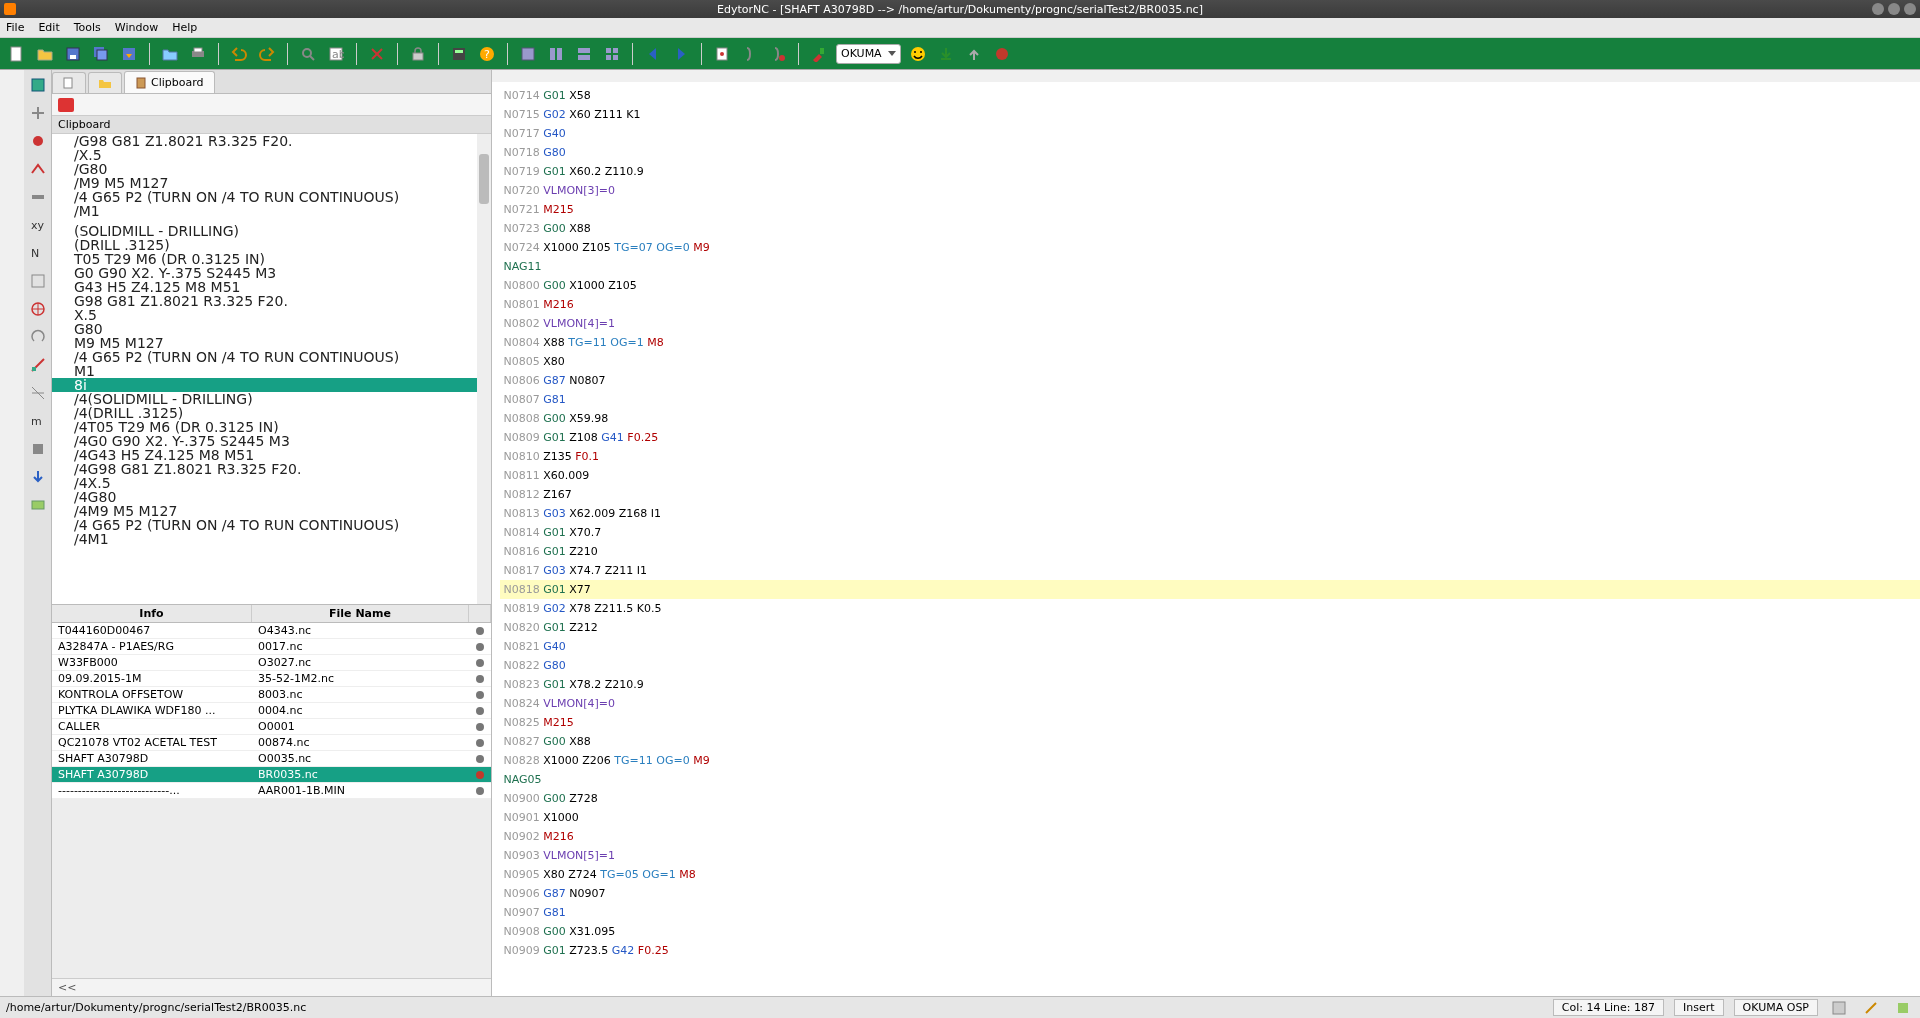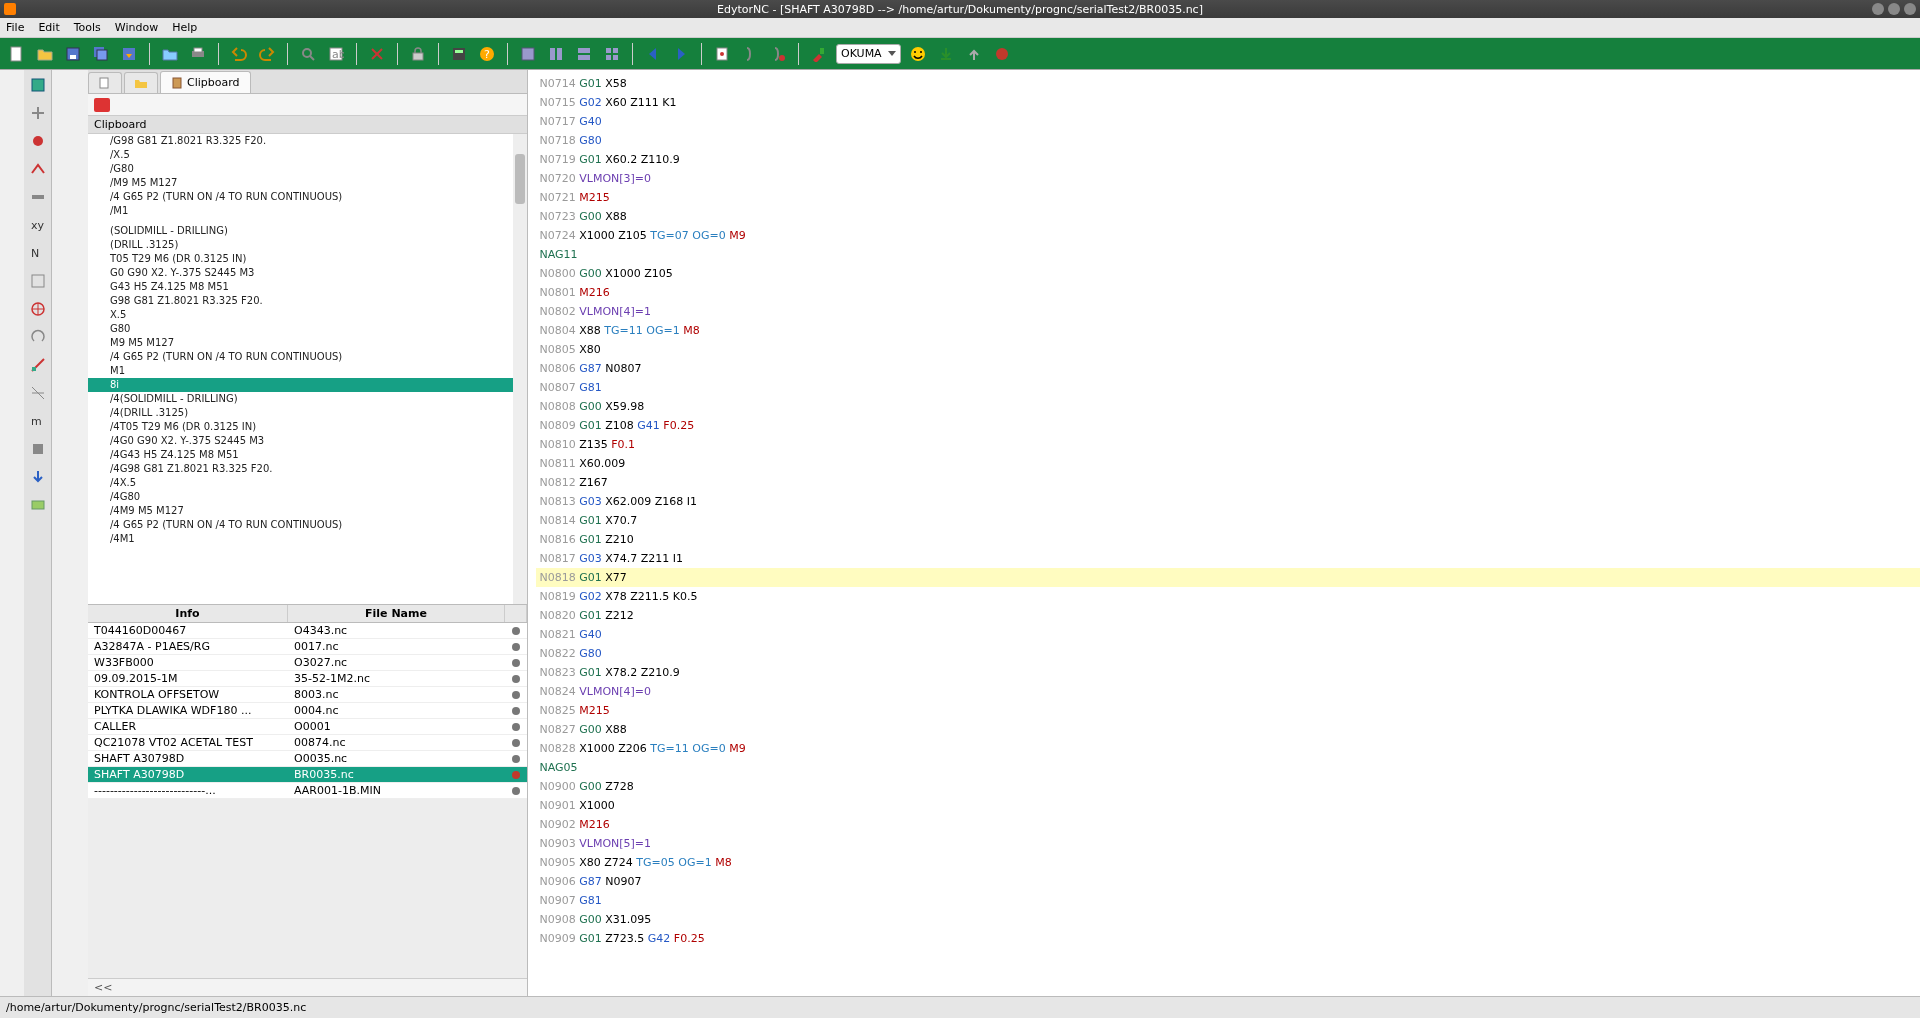--- a/index.html
+++ b/index.html
@@ -11,45 +11,45 @@
 .menubar { background: #e8e8e8; height: 20px; display: flex; align-items: center; padding: 0 6px; border-bottom: 1px solid #ccc; }
 .menubar span { margin-right: 14px; cursor: pointer; }
 .toolbar { background: #15803d; height: 32px; display: flex; align-items: center; padding: 0 6px; gap: 6px; border-bottom: 1px solid #aaa; }
 .tb-btn { width: 22px; height: 22px; border: 1px solid transparent; border-radius: 3px; display: flex; align-items: center; justify-content: center; cursor: pointer; }
 .tb-sep { width: 1px; height: 22px; background: #ccc; margin: 0 3px; }
 .tb-select { border: 1px solid #aaa; background: #fff; height: 20px; padding: 0 4px; display: flex; align-items: center; gap: 6px; border-radius: 3px; }
 .tb-select::after { content: ""; border-left: 4px solid transparent; border-right: 4px solid transparent; border-top: 5px solid #555; }
 .body-row { flex: 1; display: flex; overflow: hidden; }
 .left-toolstrip { width: 28px; background: #e2e2e2; border-right: 1px solid #bbb; display: flex; flex-direction: column; align-items: center; padding-top: 4px; gap: 6px; margin-left: 24px; }
 .left-toolstrip .ts-btn { width: 22px; height: 22px; border-radius: 3px; cursor: pointer; display: flex; align-items: center; justify-content: center; }
-.left-panel { width: 440px; background: #ededed; border-right: 1px solid #bbb; display: flex; flex-direction: column; margin-left: 36px; }
+.left-panel { width: 440px; background: #ededed; border-right: 1px solid #bbb; display: flex; flex-direction: column; }
 .tabs { display: flex; border-bottom: 1px solid #bbb; background: #e0e0e0; height: 24px; align-items: flex-end; }
 .tab { padding: 4px 10px; border: 1px solid #bbb; border-bottom: none; background: #e8e8e8; margin-right: 2px; border-radius: 3px 3px 0 0; cursor: pointer; display: flex; align-items: center; gap: 4px; }
 .tab.active { background: #fafafa; }
 .subtb { background: #f5f5f5; height: 22px; display: flex; align-items: center; padding: 0 6px; border-bottom: 1px solid #ccc; }
 .subtb .mini { width: 16px; height: 14px; background: #d33; border-radius: 2px; cursor: pointer; }
 .clip-hdr { background: #e0e0e0; padding: 2px 6px; border-bottom: 1px solid #ccc; font-size: 11px; }
 .clip-list { flex: 0 0 auto; height: 470px; overflow-y: auto; background: #fff; position: relative; }
-.clip-item { padding: 0 6px 0 22px; line-height: 14px; white-space: pre; font-family: "DejaVu Sans", Arial, sans-serif; font-size: 10px; color: #222; }
+.clip-item { padding: 0 6px 0 22px; line-height: 14px; white-space: pre; font-family: "DejaVu Sans", Arial, sans-serif; font-size: 14px; color: #222; }
 .clip-item.sel { background: #16a085; color: #fff; }
 .clip-break { height: 6px; }
 .file-table-hdr { display: flex; border-top: 1px solid #bbb; border-bottom: 1px solid #bbb; background: #e8e8e8; font-weight: bold; }
 .file-table-hdr > div { padding: 2px 6px; border-right: 1px solid #ccc; text-align: center; }
 .col-info { width: 200px; }
 .col-fname { flex: 1; }
 .col-dot { width: 22px; text-align: center; }
 .file-rows { background: #fff; overflow-y: auto; }
 .file-row { display: flex; border-bottom: 1px solid #eee; cursor: pointer; }
 .file-row > div { padding: 1px 6px; }
 .file-row .col-dot { display: flex; align-items: center; justify-content: center; }
 .file-row .dot { width: 8px; height: 8px; border-radius: 4px; background: #777; }
 .file-row.sel { background: #16a085; color: #fff; }
 .file-row.sel .dot { background: #c0392b; }
 .collapse-foot { padding: 2px 6px; color: #555; border-top: 1px solid #ccc; background: #f3f3f3; cursor: pointer; }
-.editor { flex: 1; background: #fff; overflow: auto; font-family: "DejaVu Sans Mono","Courier New",monospace; font-size: 13px; line-height: 19px; padding: 4px 0 4px 8px; }
+.editor { flex: 1; background: #fff; overflow: auto; font-family: "DejaVu Sans Mono","Courier New",monospace; font-size: 13px; line-height: 19px; padding: 4px 0 4px 8px; margin-top: 12px; }
 .ln { white-space: pre; }
 .ln.current { background: #fffcc0; }
 .nnum { color: #9a9a9a; }
 .g1   { color: #1e704f; }
 .gblue{ color: #2457c5; } 
 .mred { color: #b00000; } 
 .vlmon{ color: #6b3eb0; }
 .tg   { color: #2a7fbf; }
 .feed { color: #b00000; }
 .nag  { color: #1e704f; }
@@ -544,13 +544,33 @@
       <div class="ln"><span class="nnum"> N0905</span> <span class="">X80</span> <span class="">Z724</span> <span class="tg">TG=05</span> <span class="tg">OG=1</span> <span class="mred">M8</span></div>
       <div class="ln"><span class="nnum"> N0906</span> <span class="gblue">G87</span> <span class="">N0907</span></div>
       <div class="ln"><span class="nnum"> N0907</span> <span class="gblue">G81</span></div>
       <div class="ln"><span class="nnum"> N0908</span> <span class="g1">G00</span> <span class="">X31.095</span></div>
       <div class="ln"><span class="nnum"> N0909</span> <span class="g1">G01</span> <span class="">Z723.5</span> <span class="gblue">G42</span> <span class="feed">F0.25</span></div>
     </div>
 </div>
 
 <div class="statusbar">
   <span>/home/artur/Dokumenty/prognc/serialTest2/BR0035.nc</span>
+  <div class="right">
+    <span class="status-chunk">Col: 14  Line: 187</span>
+    <span class="status-chunk">Insert</span>
+    <span class="status-chunk">OKUMA OSP</span>
+    <span class="tb-btn">
+        <svg width="14" height="14">
+          <rect x="1" y="1" width="12" height="12" fill="#ccc" stroke="#888"></rect>
+        </svg>
+      </span>
+    <span class="tb-btn">
+        <svg width="14" height="14">
+          <path d="M2 12L12 2" stroke="#c80" stroke-width="2"></path>
+        </svg>
+      </span>
+    <span class="tb-btn">
+        <svg width="14" height="14">
+          <rect x="2" y="2" width="10" height="10" fill="#9c6"></rect>
+        </svg>
+      </span>
+  </div>
 </div>
 
 </body></html>

